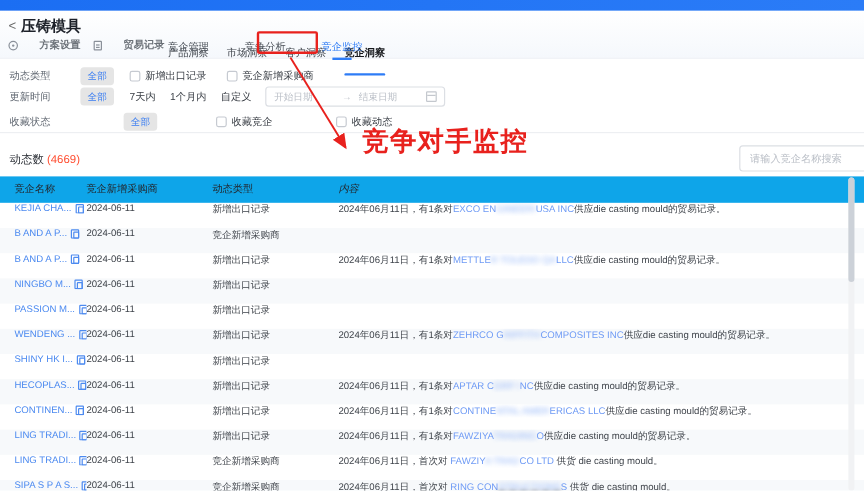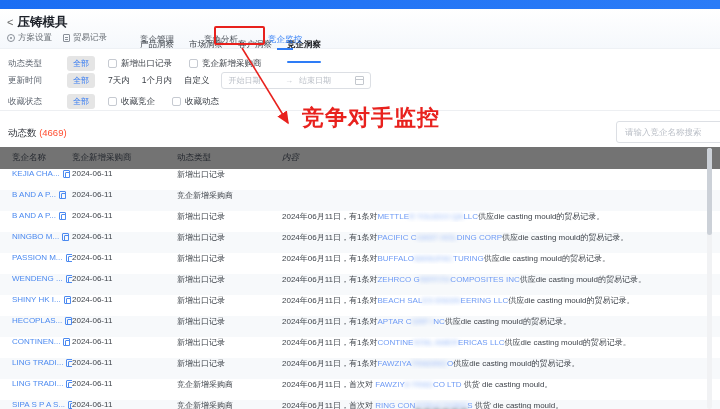--- a/index.html
+++ b/index.html
@@ -11,42 +11,42 @@
   .topbar { position:absolute; left:0; top:0; width:720px; height:9px;
     background:linear-gradient(90deg,#1b6ef3,#2b7cf7); }
 
   
   .header { position:absolute; left:0; top:9px; width:720px; height:40px;
     background:linear-gradient(180deg,#ffffff,#f5f8fc); border-bottom:1px solid #eef1f5; }
   .back-row { position:absolute; left:7px; top:5px; display:flex; align-items:center; gap:4px; }
   .back-ic { color:#666; font-size:11px; line-height:1; cursor:pointer; }
   .page-title { font-size:12.5px; font-weight:bold; color:#1d2129; }
   .sub-links { position:absolute; left:7px; top:23px; display:flex; gap:11px; }
-  .sub-link { display:flex; align-items:center; gap:3px; font-size:8.5px; color:#6b7178; cursor:pointer; }
+  .sub-link { display:flex; align-items:center; gap:18px; font-size:8.5px; color:#6b7178; cursor:pointer;font-weight:bold; }
   .ic-target { width:8px; height:8px; border:1px solid #8a9099; border-radius:50%; position:relative; }
   .ic-target::after { content:''; position:absolute; left:2px; top:2px; width:2px; height:2px; background:#8a9099; border-radius:50%; }
   .ic-doc { width:7px; height:8px; border:1px solid #8a9099; border-radius:1px; position:relative; }
   .ic-doc::after { content:''; position:absolute; left:1px; top:2px; width:3px; height:1px; background:#8a9099; box-shadow:0 2px 0 #8a9099; }
 
   
   .nav1 { position:absolute; left:140px; top:6px; display:flex; gap:15px; }
   .nav1 .tab { position:relative; font-size:8.5px; color:#3c4148; cursor:pointer; padding-bottom:3px;margin-top:24px; }
   .nav1 .tab.active { font-weight:bold; color:#16181c; }
   .nav1 .tab.active::after { content:''; position:absolute; left:0; right:0; bottom:-9px; height:2px; background:#2e7cf6; border-radius:1px; }
   .nav2 { position:absolute; left:140px; top:25px; display:flex; gap:30px; }
   .nav2 .tab { position:relative; font-size:8.5px; color:#4a5058; cursor:pointer; }
   .nav2 .tab.active { color:#2e7cf6; }
   .nav2 .tab.active::after { content:''; position:absolute; left:50%; margin-left:-8px; bottom:-4px; width:16px; height:2px; background:#2e7cf6; }
   .red-box { position:absolute; left:214px; top:26px; width:51px; height:19px;
     border:2px solid #e8211d; border-radius:2px; pointer-events:none; }
 
   
   .filters { position:absolute; left:0; top:50px; width:720px; }
   .f-row { position:absolute; left:8px; display:flex; align-items:center; height:15px; }
-  .f-row1 { top:6px; } .f-row2 { top:23px; } .f-row3 { top:44px; }
+  .f-row1 { top:6px; } .f-row2 { top:23px; } .f-row3 { top:44px;gap:36px; }
   .f-label { width:59px; font-size:8.5px; color:#5f6670; }
   .chip { background:#e5e5e5; color:#3b7ef2; font-size:8px; padding:2px 6px; border-radius:3px; cursor:pointer; margin-right:13px; }
   .cb-item { display:flex; align-items:center; gap:4px; margin-right:17px; cursor:pointer; }
   .cb { width:9px; height:9px; border:1px solid #c6cad1; border-radius:2px; background:#fff; }
   .cb-label { font-size:8.5px; color:#383d44; }
   .opt { font-size:8.5px; color:#383d44; margin-right:12px; cursor:pointer; }
   .date-range { display:flex; align-items:center; width:150px; height:17px; border:1px solid #dcdfe4;
     border-radius:3px; padding:0 6px; gap:6px; background:#fff; }
   .dr-ph { font-size:8px; color:#b9bec6; flex:1; }
   .dr-arrow { font-size:8px; color:#c4c8ce; }
@@ -63,21 +63,21 @@
   
   .count-wrap { position:absolute; left:8px; top:127px; font-size:9.5px; color:#2b2f36; }
   .count-num { color:#ff4d30; }
   .search-input { position:absolute; left:616px; top:121px; width:116px; height:22px;
     border:1px solid #dcdfe4; border-radius:3px; font-size:8.5px; color:#333; padding:0 8px;
     outline:none; background:#fff; }
   .search-input::placeholder { color:#b9bec6; }
 
   
   .table { position:absolute; left:0; top:147px; width:720px; }
-  .thead { display:flex; align-items:center; height:22px; background:#737373; font-size:8.5px;
+  .thead { display:flex; align-items:center; height:22px; background:#0ea5e9; font-size:8.5px;
     color:#23272e; font-weight:500; }
   .trow { display:flex; align-items:flex-start; height:21px; font-size:8px; color:#3f444b; cursor:pointer; }
   .trow:nth-child(even) { background:#f7f9fb; }
   .c1 { width:72px; padding-left:12px; display:flex; align-items:center; gap:3px; overflow:hidden; white-space:nowrap; }
   .c2 { width:105px; padding-left:0; }
   .c3 { width:105px; }
   .c4 { flex:1; overflow:hidden; white-space:nowrap; }
   .h1 { width:72px; padding-left:12px; } .h2 { width:105px; } .h3 { width:105px; } .h4 { flex:1;font-style:italic; }
   .name-link { color:#4c8af0; white-space:nowrap; }
   .name-ic { flex:none; width:7px; height:8px; border:1px solid #4c8af0; border-radius:1px; position:relative; }
@@ -191,20 +191,21 @@
       <span class="h4">内容</span>
     </div>
     <div>
         <div class="trow">
           <span class="c1">
             <span class="name-link">KEJIA CHA...</span>
             <span class="name-ic"></span>
           </span>
           <span class="c2">2024-06-11</span>
           <span class="c3">新增出口记录</span>
+          <span class="c4"><span>2024年06月11日，有1条对</span><span class="cnt-link">EXCO EN</span><span class="cnt-blur">GINEERI</span><span class="cnt-link">USA INC</span><span>供应die casting mould的贸易记录。</span></span>
         </div>
         <div class="trow">
           <span class="c1">
             <span class="name-link">B AND A P...</span>
             <span class="name-ic"></span>
           </span>
           <span class="c2">2024-06-11</span>
           <span class="c3">竞企新增采购商</span>
         </div>
         <div class="trow">
@@ -216,48 +217,45 @@
           <span class="c3">新增出口记录</span>
           <span class="c4"><span>2024年06月11日，有1条对</span><span class="cnt-link">METTLE</span><span class="cnt-blur">R TOLEDO QA</span><span class="cnt-link">LLC</span><span>供应die casting mould的贸易记录。</span></span>
         </div>
         <div class="trow">
           <span class="c1">
             <span class="name-link">NINGBO M...</span>
             <span class="name-ic"></span>
           </span>
           <span class="c2">2024-06-11</span>
           <span class="c3">新增出口记录</span>
-          <span class="c4"><span>2024年06月11日，有1条对</span><span class="cnt-link">PACIFIC C</span><span class="cnt-blur">OAST HOL</span><span class="cnt-link">DING CORP</span><span>供应die casting mould的贸易记录。</span></span>
         </div>
         <div class="trow">
           <span class="c1">
             <span class="name-link">PASSION M...</span>
             <span class="name-ic"></span>
           </span>
           <span class="c2">2024-06-11</span>
           <span class="c3">新增出口记录</span>
-          <span class="c4"><span>2024年06月11日，有1条对</span><span class="cnt-link">BUFFALO</span><span class="cnt-blur">MANUFAC</span><span class="cnt-link">TURING</span><span>供应die casting mould的贸易记录。</span></span>
         </div>
         <div class="trow">
           <span class="c1">
             <span class="name-link">WENDENG ...</span>
             <span class="name-ic"></span>
           </span>
           <span class="c2">2024-06-11</span>
           <span class="c3">新增出口记录</span>
           <span class="c4"><span>2024年06月11日，有1条对</span><span class="cnt-link">ZEHRCO G</span><span class="cnt-blur">RIFFITH</span><span class="cnt-link">COMPOSITES INC</span><span>供应die casting mould的贸易记录。</span></span>
         </div>
         <div class="trow">
           <span class="c1">
             <span class="name-link">SHINY HK I...</span>
             <span class="name-ic"></span>
           </span>
           <span class="c2">2024-06-11</span>
           <span class="c3">新增出口记录</span>
-          <span class="c4"><span>2024年06月11日，有1条对</span><span class="cnt-link">BEACH SAL</span><span class="cnt-blur">ES ENGIN</span><span class="cnt-link">EERING LLC</span><span>供应die casting mould的贸易记录。</span></span>
         </div>
         <div class="trow">
           <span class="c1">
             <span class="name-link">HECOPLAS...</span>
             <span class="name-ic"></span>
           </span>
           <span class="c2">2024-06-11</span>
           <span class="c3">新增出口记录</span>
           <span class="c4"><span>2024年06月11日，有1条对</span><span class="cnt-link">APTAR C</span><span class="cnt-blur">GRP I</span><span class="cnt-link">NC</span><span>供应die casting mould的贸易记录。</span></span>
         </div>

